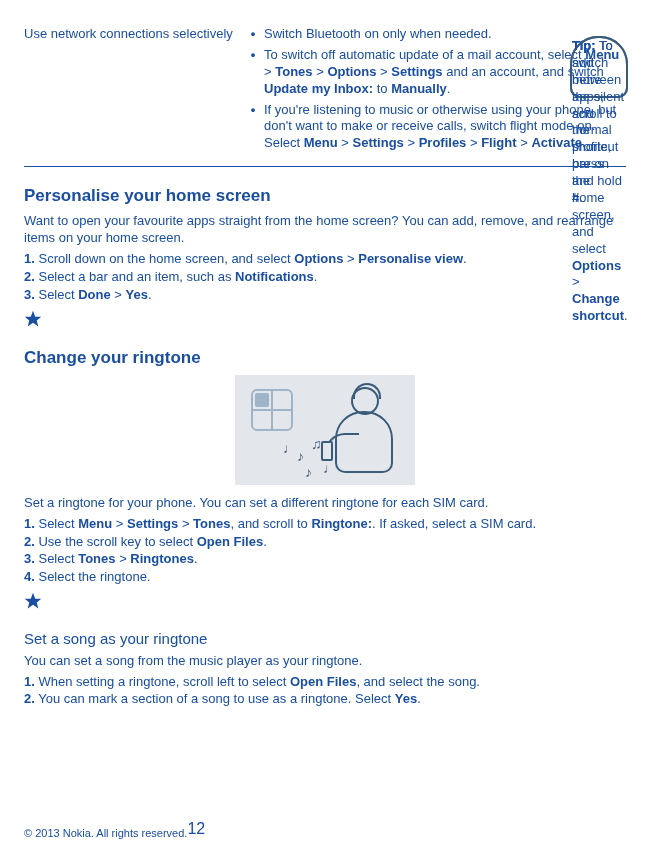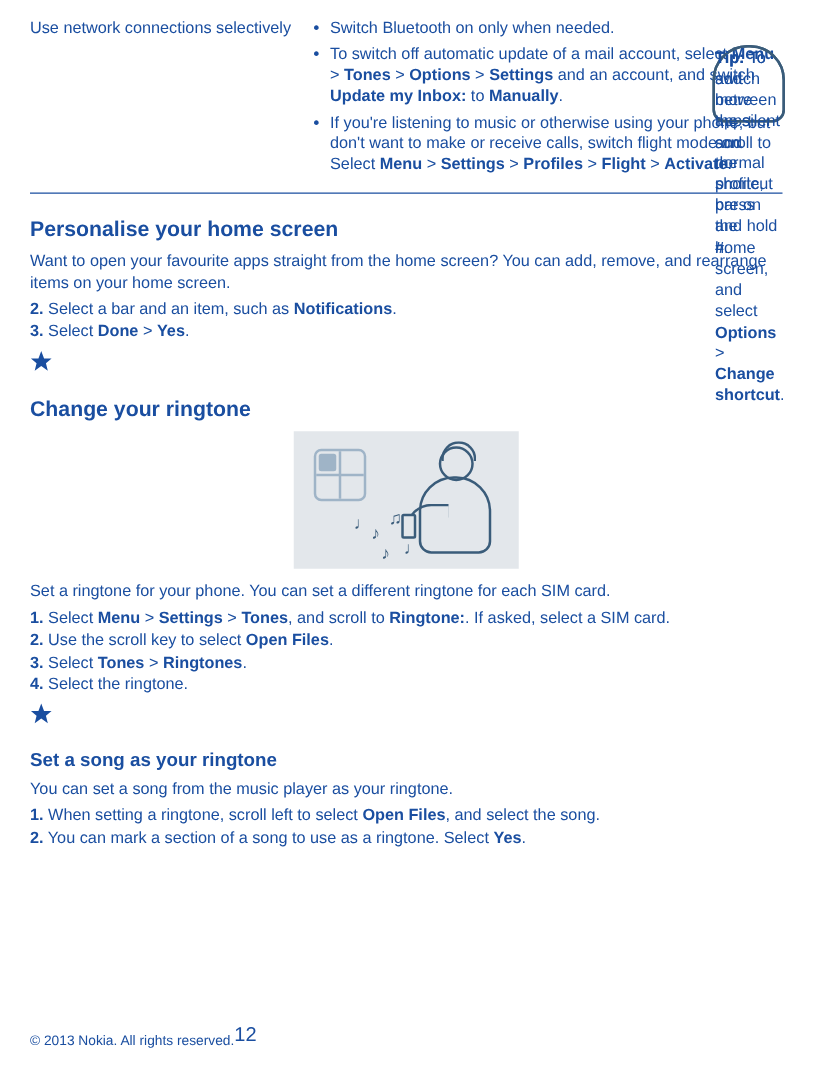--- a/index.html
+++ b/index.html
@@ -6,31 +6,31 @@
   body{
     width:650px;height:854px;
     font-family:Arial,Helvetica,sans-serif;
     font-size:13px;
     color:#1a4ea0;
     background:#fff;
     position:relative;
     box-sizing:border-box;
     line-height:1.3;
   }
-  .page{padding:14px 24px 0 24px}
+  .page{padding:26px 24px 0 24px}
   
   .toprow{display:flex;border-bottom:1px solid #1a4ea0;padding-bottom:10px;margin-bottom:18px}
   .toprow .left{flex:0 0 210px;padding-right:8px}
   .toprow .right{flex:1}
   .bul{display:flex;margin-bottom:4px}
   .bul .dot{flex:0 0 22px;text-align:center;font-weight:bold}
   .bul .txt{flex:1}
   
   h2{font-size:17px;font-weight:bold;margin:14px 0 6px 0}
-  h3{font-size:15px;font-weight:bold;margin:14px 0 4px 0}
+  h3{font-size:15px;font-weight:normal;margin:14px 0 4px 0}
   p{margin:4px 0}
   .steps{margin:4px 0}
   .step{margin:1px 0}
   .sn{font-weight:bold}
   b{font-weight:bold}
   
   .tip{display:flex;margin:6px 0 2px 0}
   .tip .star{flex:0 0 26px}
   .tip .star svg{width:18px;height:18px}
   .tip .body{flex:1}
@@ -73,20 +73,21 @@
         <div class="bul">
           <div class="dot">•</div>
           <div class="txt">If you're listening to music or otherwise using your phone, but don't want to make or receive calls, switch flight mode on. Select <b>Menu</b> &gt; <b>Settings</b> &gt; <b>Profiles</b> &gt; <b>Flight</b> &gt; <b>Activate</b>.</div>
         </div>
       </div>
   </div>
 
   <h2>Personalise your home screen</h2>
   <p>Want to open your favourite apps straight from the home screen? You can add, remove, and rearrange items on your home screen.</p>
   <div class="steps" id="s1-steps">
+      <div class="step"><span class="sn">1.</span> Scroll down on the home screen, and select <b>Options</b> &gt; <b>Personalise view</b>.</div>
       <div class="step"><span class="sn">2.</span> Select a bar and an item, such as <b>Notifications</b>.</div>
       <div class="step"><span class="sn">3.</span> Select <b>Done</b> &gt; <b>Yes</b>.</div>
     </div>
   <div class="tip">
     <div class="star">
       <svg viewBox="0 0 24 24">
           <polygon points="12,1 15,9 23,9 17,14 19,22 12,17 5,22 7,14 1,9 9,9" fill="#1a4ea0"></polygon>
         </svg>
     </div>
     <div class="body"><b>Tip:</b><span id="s1-tip"> To add more apps, scroll to the shortcut bar on the home screen, and select <b>Options</b> &gt; <b>Change shortcut</b>.</span></div>

